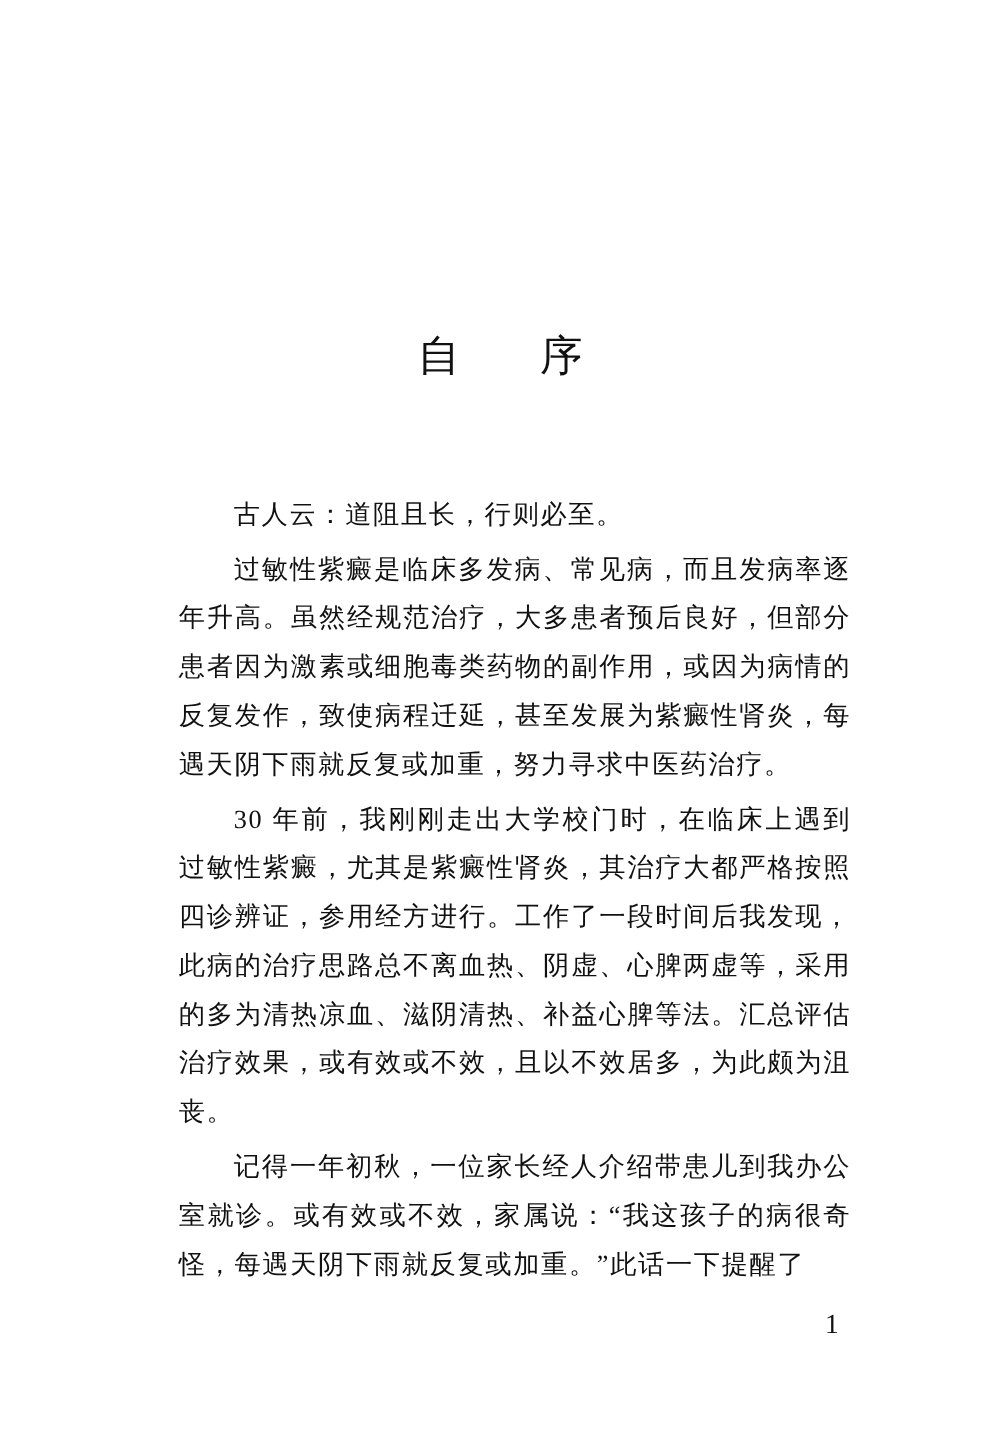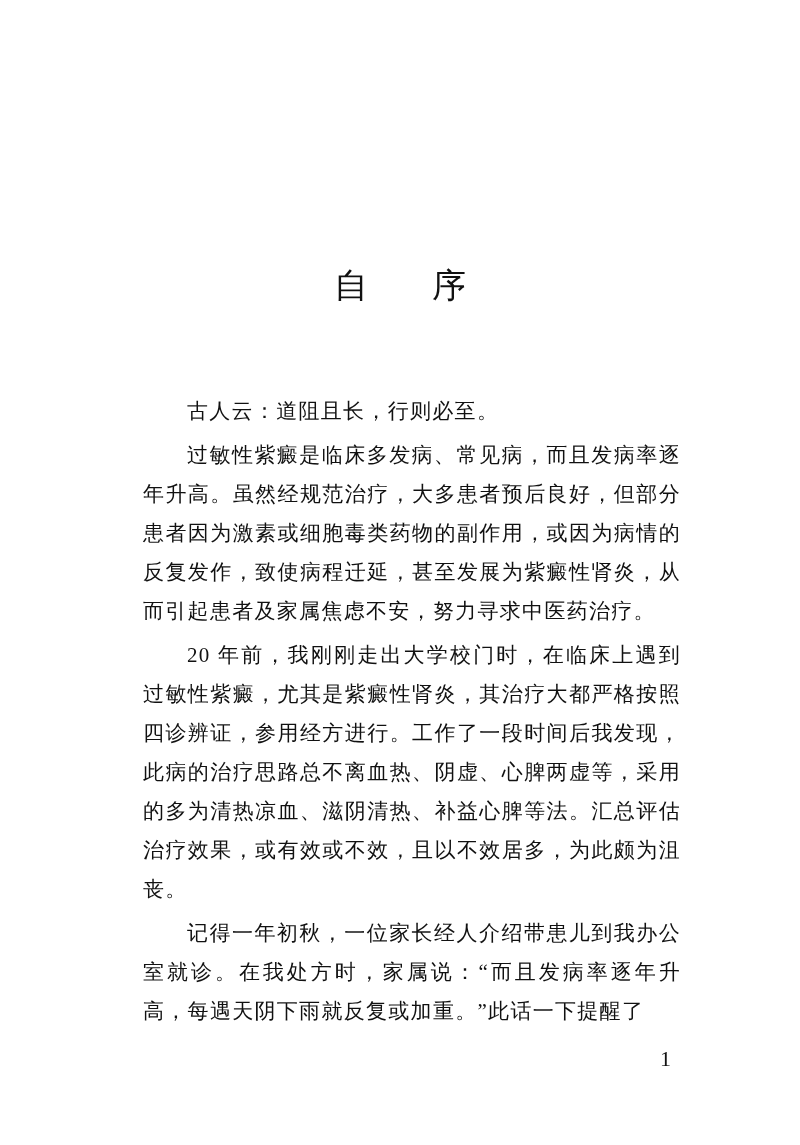--- a/index.html
+++ b/index.html
@@ -63,18 +63,18 @@
   </style>
 </head>
 <body>
 
 <div class="page-title">
   <span>自</span><span class="gap"></span><span>序</span>
 </div>
 
 <div class="body-text">
   <p class="para">古人云：道阻且长，行则必至。</p>
-  <p class="para">过敏性紫癜是临床多发病、常见病，而且发病率逐年升高。虽然经规范治疗，大多患者预后良好，但部分患者因为激素或细胞毒类药物的副作用，或因为病情的反复发作，致使病程迁延，甚至发展为紫癜性肾炎，从而引起患者及家属焦虑不安，努力寻求中医药治疗。</p>
-  <p class="para">20 年前，我刚刚走出大学校门时，在临床上遇到过敏性紫癜，尤其是紫癜性肾炎，其治疗大都严格按照四诊辨证，参用经方进行。工作了一段时间后我发现，此病的治疗思路总不离血热、阴虚、心脾两虚等，采用的多为清热凉血、滋阴清热、补益心脾等法。汇总评估治疗效果，或有效或不效，且以不效居多，为此颇为沮丧。</p>
-  <p class="para">记得一年初秋，一位家长经人介绍带患儿到我办公室就诊。在我处方时，家属说：“而且发病率逐年升高，每遇天阴下雨就反复或加重。”此话一下提醒了</p>
+  <p class="para">过敏性紫癜是临床多发病、常见病，而且发病率逐年升高。虽然经规范治疗，大多患者预后良好，但部分患者因为激素或细胞毒类药物的副作用，或因为病情的反复发作，致使病程迁延，甚至发展为紫癜性肾炎，每遇天阴下雨就反复或加重，努力寻求中医药治疗。</p>
+  <p class="para">30 年前，我刚刚走出大学校门时，在临床上遇到过敏性紫癜，尤其是紫癜性肾炎，其治疗大都严格按照四诊辨证，参用经方进行。工作了一段时间后我发现，此病的治疗思路总不离血热、阴虚、心脾两虚等，采用的多为清热凉血、滋阴清热、补益心脾等法。汇总评估治疗效果，或有效或不效，且以不效居多，为此颇为沮丧。</p>
+  <p class="para">记得一年初秋，一位家长经人介绍带患儿到我办公室就诊。或有效或不效，家属说：“我这孩子的病很奇怪，每遇天阴下雨就反复或加重。”此话一下提醒了</p>
 </div>
 
 <div class="page-number">1</div>
 
 </body></html>

